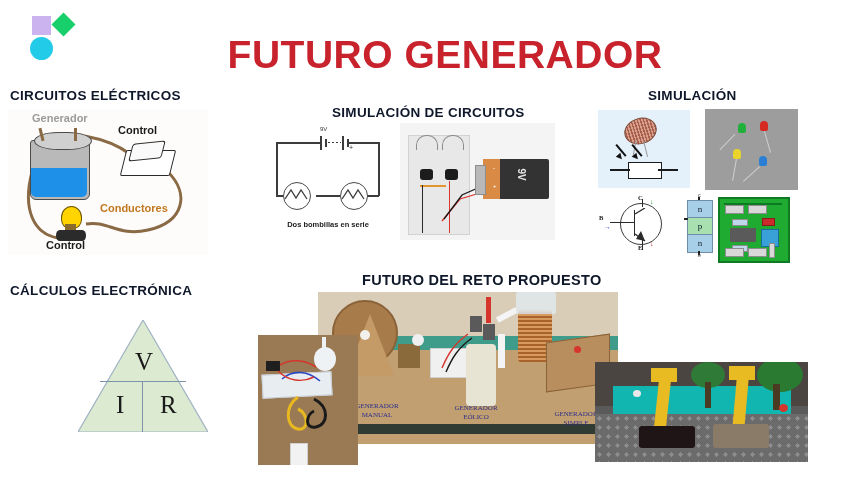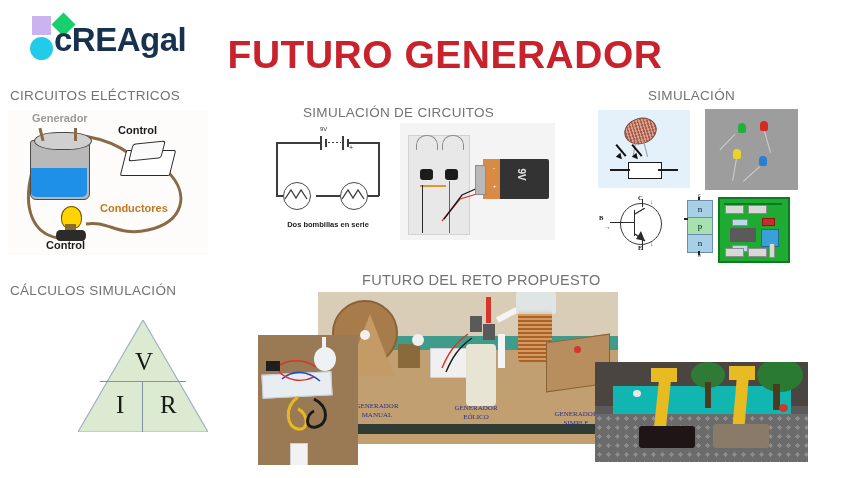--- a/index.html
+++ b/index.html
@@ -20,21 +20,21 @@
   #logo .cir{position:absolute;left:6px;top:21px;width:23px;height:23px;border-radius:50%;background:#22cbe8;}
   #logo .word{position:absolute;left:30px;top:7px;font-size:33px;font-weight:600;color:#16324f;letter-spacing:-.5px;}
 
   
   #main-title{
     left:210px;top:33px;width:470px;text-align:center;
     font-size:39px;font-weight:bold;color:#c8232c;letter-spacing:.5px;
   }
 
   
-  .sec-h{font-size:13.5px;font-weight:normal;color:#737373;letter-spacing:.3px;}
+  .sec-h{font-size:13.5px;font-weight:bold;color:#0f172a;letter-spacing:.3px;}
 
   
   #h-circuitos{left:10px;top:88px;}
   #circuit-fig{left:8px;top:110px;width:200px;height:145px;background:#fdfcfb;}
   .lbl{position:absolute;font-size:11px;font-weight:bold;font-family:"Liberation Sans",sans-serif;}
   #lbl-generador{left:24px;top:2px;color:#9a9a9a;}
   #lbl-control{left:110px;top:14px;color:#1b1b1b;}
   #lbl-conductores{left:92px;top:92px;color:#c2781f;}
   #lbl-receptor{left:38px;top:129px;color:#1b1b1b;}
   
@@ -60,21 +60,21 @@
      border-left:65px solid transparent;border-right:65px solid transparent;border-bottom:112px solid #dbead0;}
   #tri-wrap .outline{position:absolute;left:0;top:0;width:130px;height:112px;}
   #tri-wrap .divh{position:absolute;left:22px;top:61px;width:86px;height:1.2px;background:#7d93a8;}
   #tri-wrap .divv{position:absolute;left:64px;top:61px;width:1.2px;height:51px;background:#7d93a8;}
   .tri-letter{position:absolute;font-family:"Liberation Serif",serif;font-size:25px;color:#1a1a1a;}
   #tri-v{left:57px;top:28px;}
   #tri-i{left:38px;top:71px;}
   #tri-r{left:82px;top:71px;}
 
   
-  #h-simulacion{left:303px;top:105px;text-align:right;}
+  #h-simulacion{left:332px;top:105px;text-align:right;}
   #sim-schematic{left:268px;top:128px;width:120px;height:105px;}
   .wire{position:absolute;background:#3c3c3c;}
   #sim-caption{position:absolute;left:0px;top:92px;width:120px;text-align:center;font-size:7.5px;font-weight:bold;color:#1a1a1a;}
   #sim-9v{position:absolute;left:52px;top:-2px;font-size:6px;color:#333;}
   .bulb-sym{position:absolute;width:26px;height:26px;border:1.3px solid #4a4a4a;border-radius:50%;background:#fff;}
   
   #sim-photo{left:400px;top:123px;width:155px;height:117px;background:#f4f4f4;}
   #breadboard{position:absolute;left:8px;top:12px;width:60px;height:98px;background:#e8e8e8;border:1px solid #d2d2d2;}
   .bb-rows{position:absolute;left:3px;top:4px;right:3px;bottom:4px;
      background-image:radial-gradient(#b9b9b9 0.6px, transparent 0.7px);background-size:4px 4px;}
@@ -129,21 +129,20 @@
 </style>
 </head>
 <body>
 
 <div class="abs" id="logo">
   <div class="mark">
     <div class="sq"></div>
     <div class="dia"></div>
     <div class="cir"></div>
   </div>
-  <div class="word">cREAgal</div>
 </div>
 
 <div class="abs" id="main-title">FUTURO GENERADOR</div>
 
 <div class="abs sec-h" id="h-circuitos">CIRCUITOS ELÉCTRICOS</div>
 
 <div class="abs" id="circuit-fig">
   <svg width="200" height="145" style="position:absolute;left:0;top:0">
     <path d="M 30 30 C 60 18, 100 28, 122 44" stroke="#8a6a45" stroke-width="3" fill="none"></path>
     <path d="M 160 62 C 182 84, 176 112, 140 120 C 110 127, 100 110, 78 114" stroke="#8a6a45" stroke-width="3" fill="none"></path>
@@ -168,21 +167,21 @@
     <div class="lever"></div>
   </div>
 
   <div id="lamp">
     <div class="bulb"></div>
     <div class="neck"></div>
     <div class="holder"></div>
   </div>
 </div>
 
-<div class="abs sec-h" id="h-calculos">CÁLCULOS SIMULACIÓN</div>
+<div class="abs sec-h" id="h-calculos">CÁLCULOS ELECTRÓNICA</div>
 
 <div class="abs" id="tri-wrap">
   <div class="tri"></div>
   <svg class="outline">
     <polygon points="65,0 130,112 0,112" fill="none" stroke="#9fb3c4" stroke-width="1.2"></polygon>
   </svg>
   <div class="divh"></div>
   <div class="divv"></div>
   <div class="tri-letter" id="tri-v">V</div>
   <div class="tri-letter" id="tri-i">I</div>

